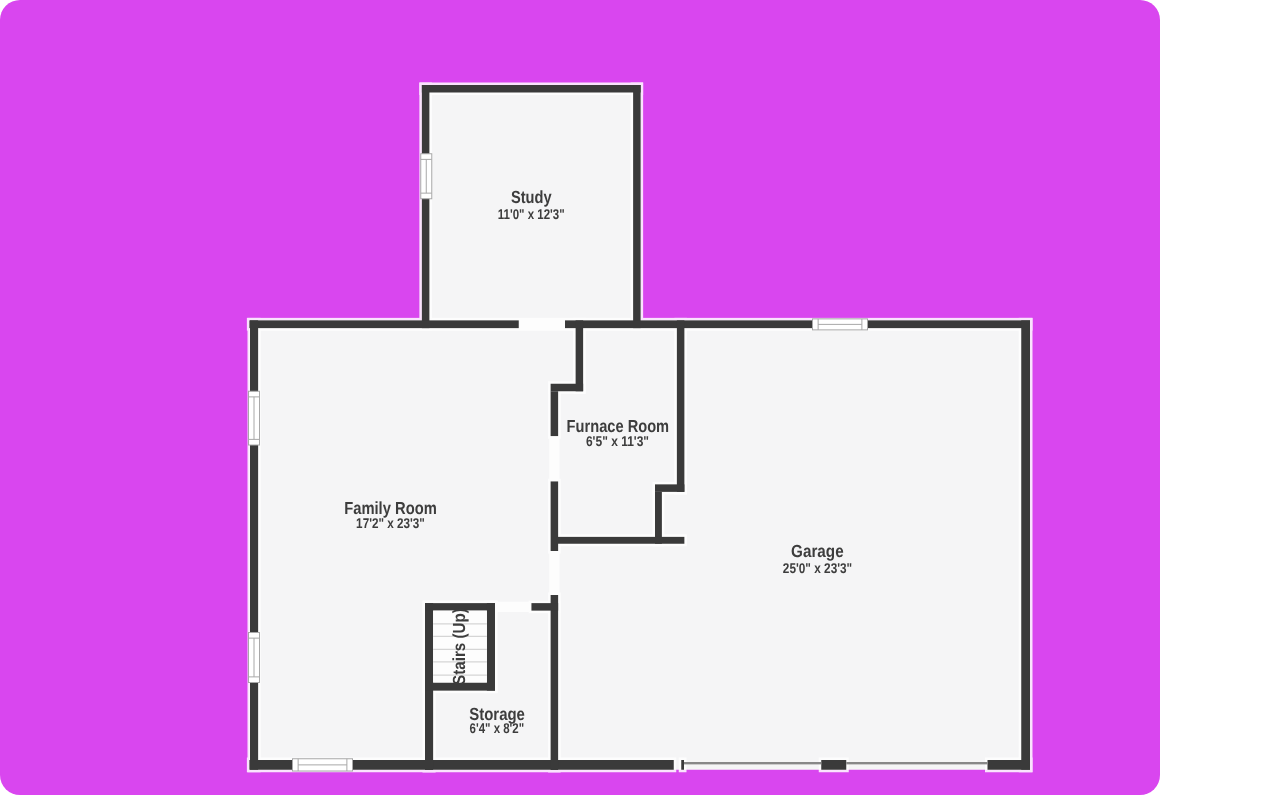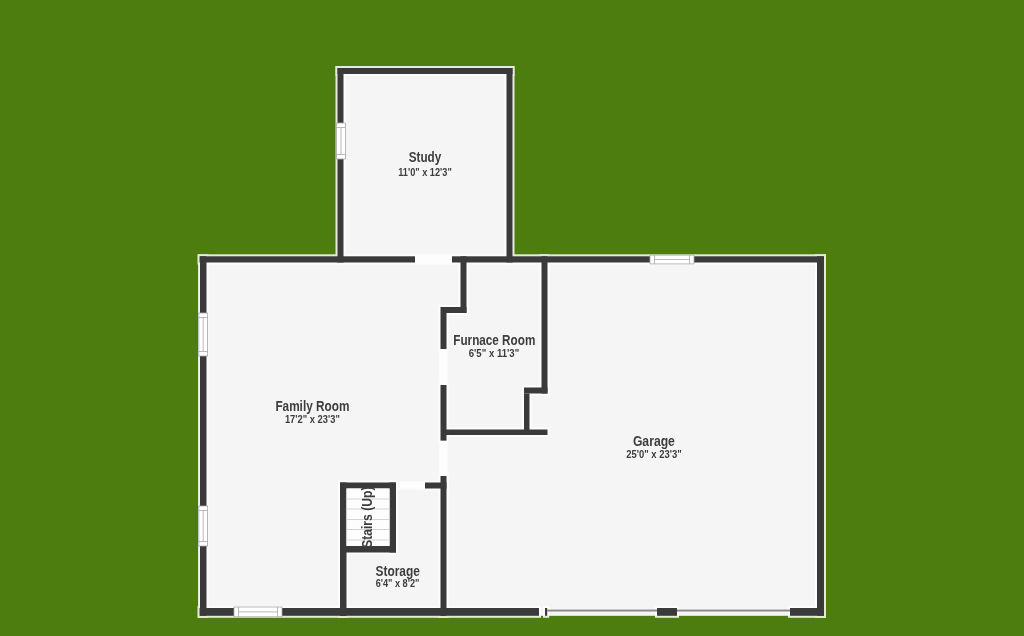--- a/index.html
+++ b/index.html
@@ -1,16 +1,16 @@
 <!DOCTYPE html>
 <html><head>
 <meta charset="utf-8">
 <style>
   html,body{margin:0;padding:0;background:#ffffff;}
-  .page{width:1024px;height:636px;position:relative;overflow:hidden;background:#4d7c0f;}
+  .page{width:928px;height:636px;position:relative;overflow:hidden;background:#d946ef;border-radius:16px;}
   svg{display:block;filter:blur(0.5px);}
   text{font-family:"Liberation Sans",sans-serif;fill:#3d3d3d;}
   .rn{font-weight:bold;font-size:14px;}
   .dm{font-weight:bold;font-size:11.3px;}
 </style>
 </head>
 <body>
 <div class="page">
 <svg width="1024" height="636" viewBox="0 0 1024 636">
 <defs>

